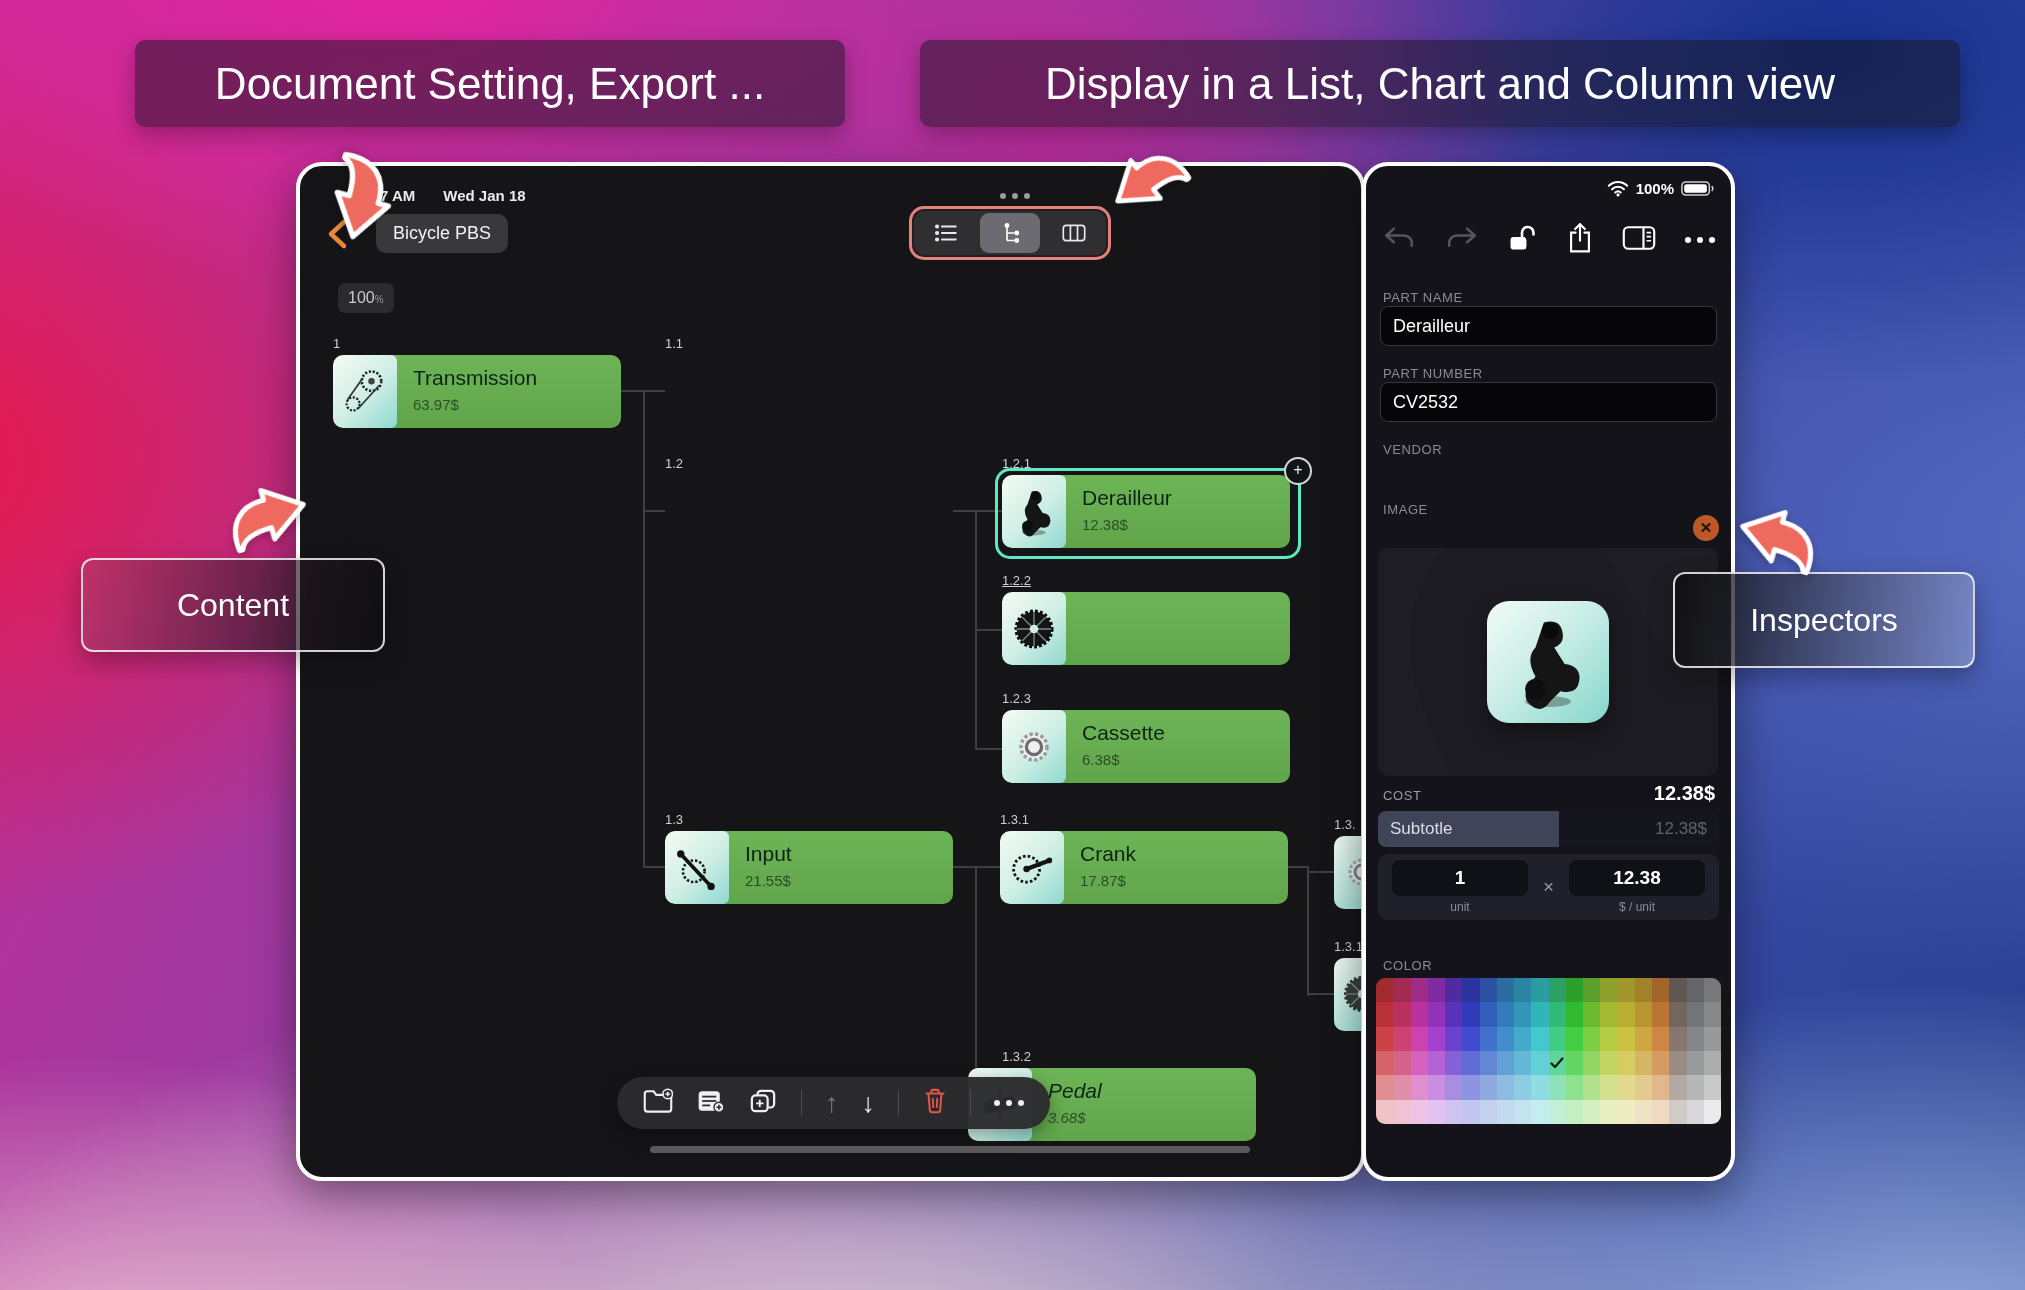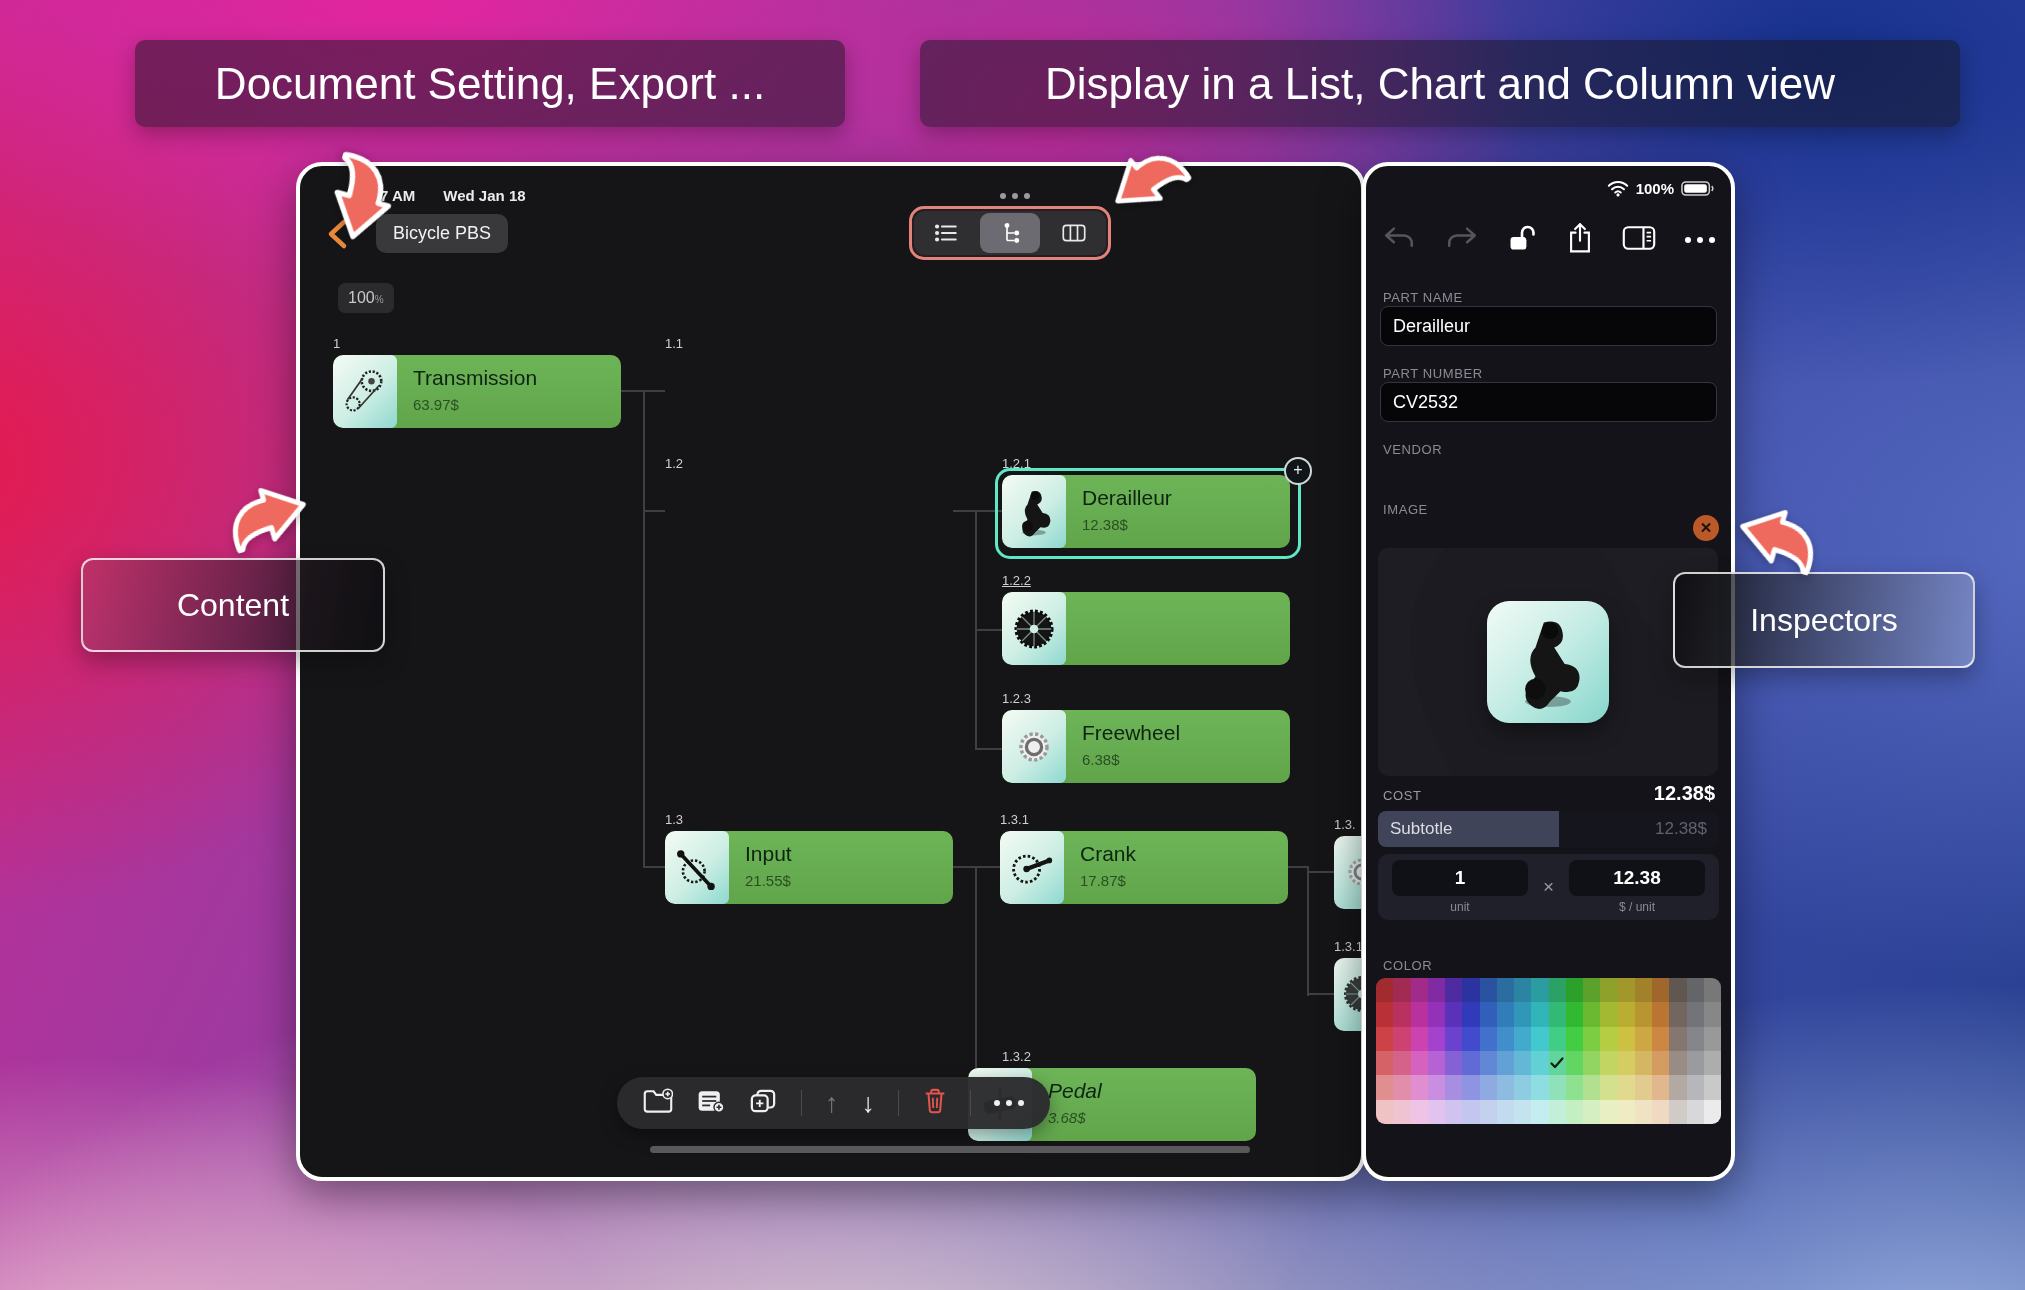--- a/index.html
+++ b/index.html
@@ -243,21 +243,21 @@
         </div>
     </div>
     <div class="node" style="left:702px;top:544px;">
       <div class="thumb">
           <svg viewBox="0 0 48 48" width="100%" height="100%">
             <circle cx="24" cy="24" r="12" fill="#efefef" stroke="#9a9a9a" stroke-width="3.2" stroke-dasharray="3 2.2"></circle>
             <circle cx="24" cy="24" r="7" fill="none" stroke="#6d6d6d" stroke-width="3"></circle>
           </svg>
         </div>
       <div class="ntext">
-          <div class="ntitle">Freewheel</div>
+          <div class="ntitle">Cassette</div>
           <div class="nprice">6.38$</div>
         </div>
     </div>
     <div class="node" style="left:365px;top:665px;">
       <div class="thumb">
           <svg viewBox="0 0 48 48" width="100%" height="100%">
             <circle cx="21" cy="27" r="10" fill="none" stroke="#161616" stroke-width="2.4" stroke-dasharray="2.2 1.8"></circle>
             <line x1="9" y1="11" x2="37" y2="41" stroke="#111" stroke-width="3.4" stroke-linecap="round"></line>
             <circle cx="9" cy="11" r="3.4" fill="#111"></circle>
             <circle cx="37" cy="41" r="3.4" fill="#111"></circle>

